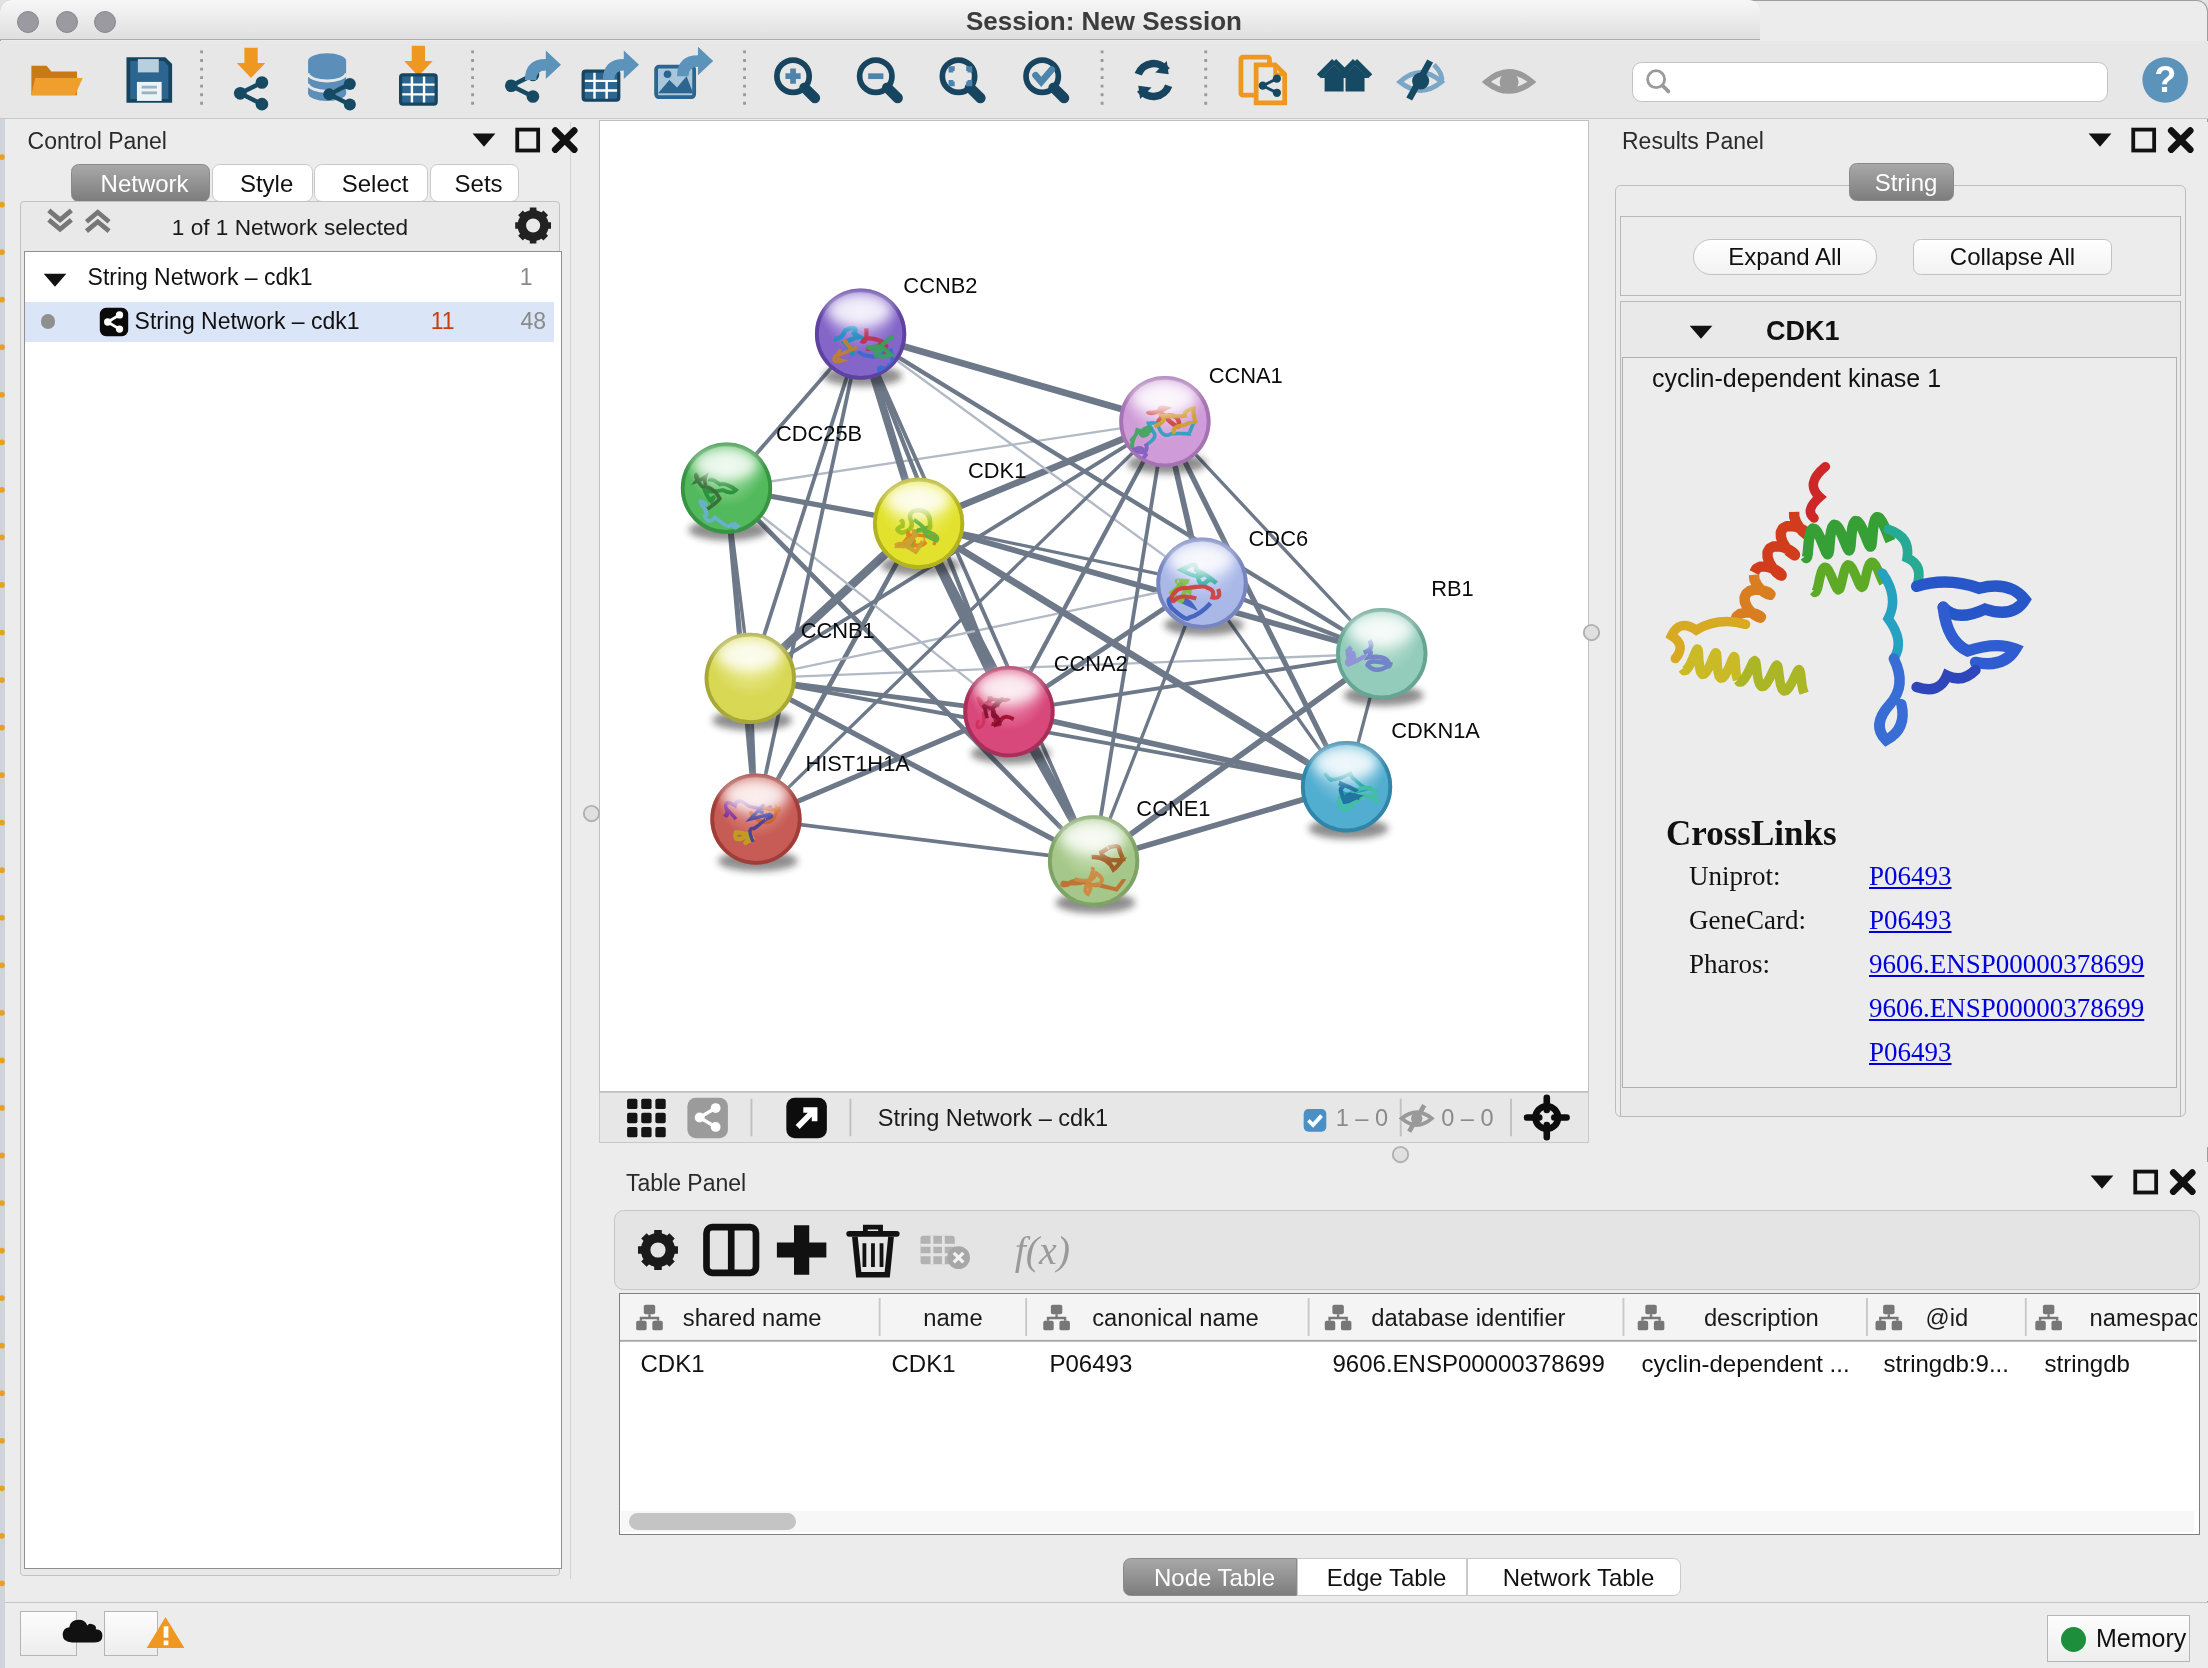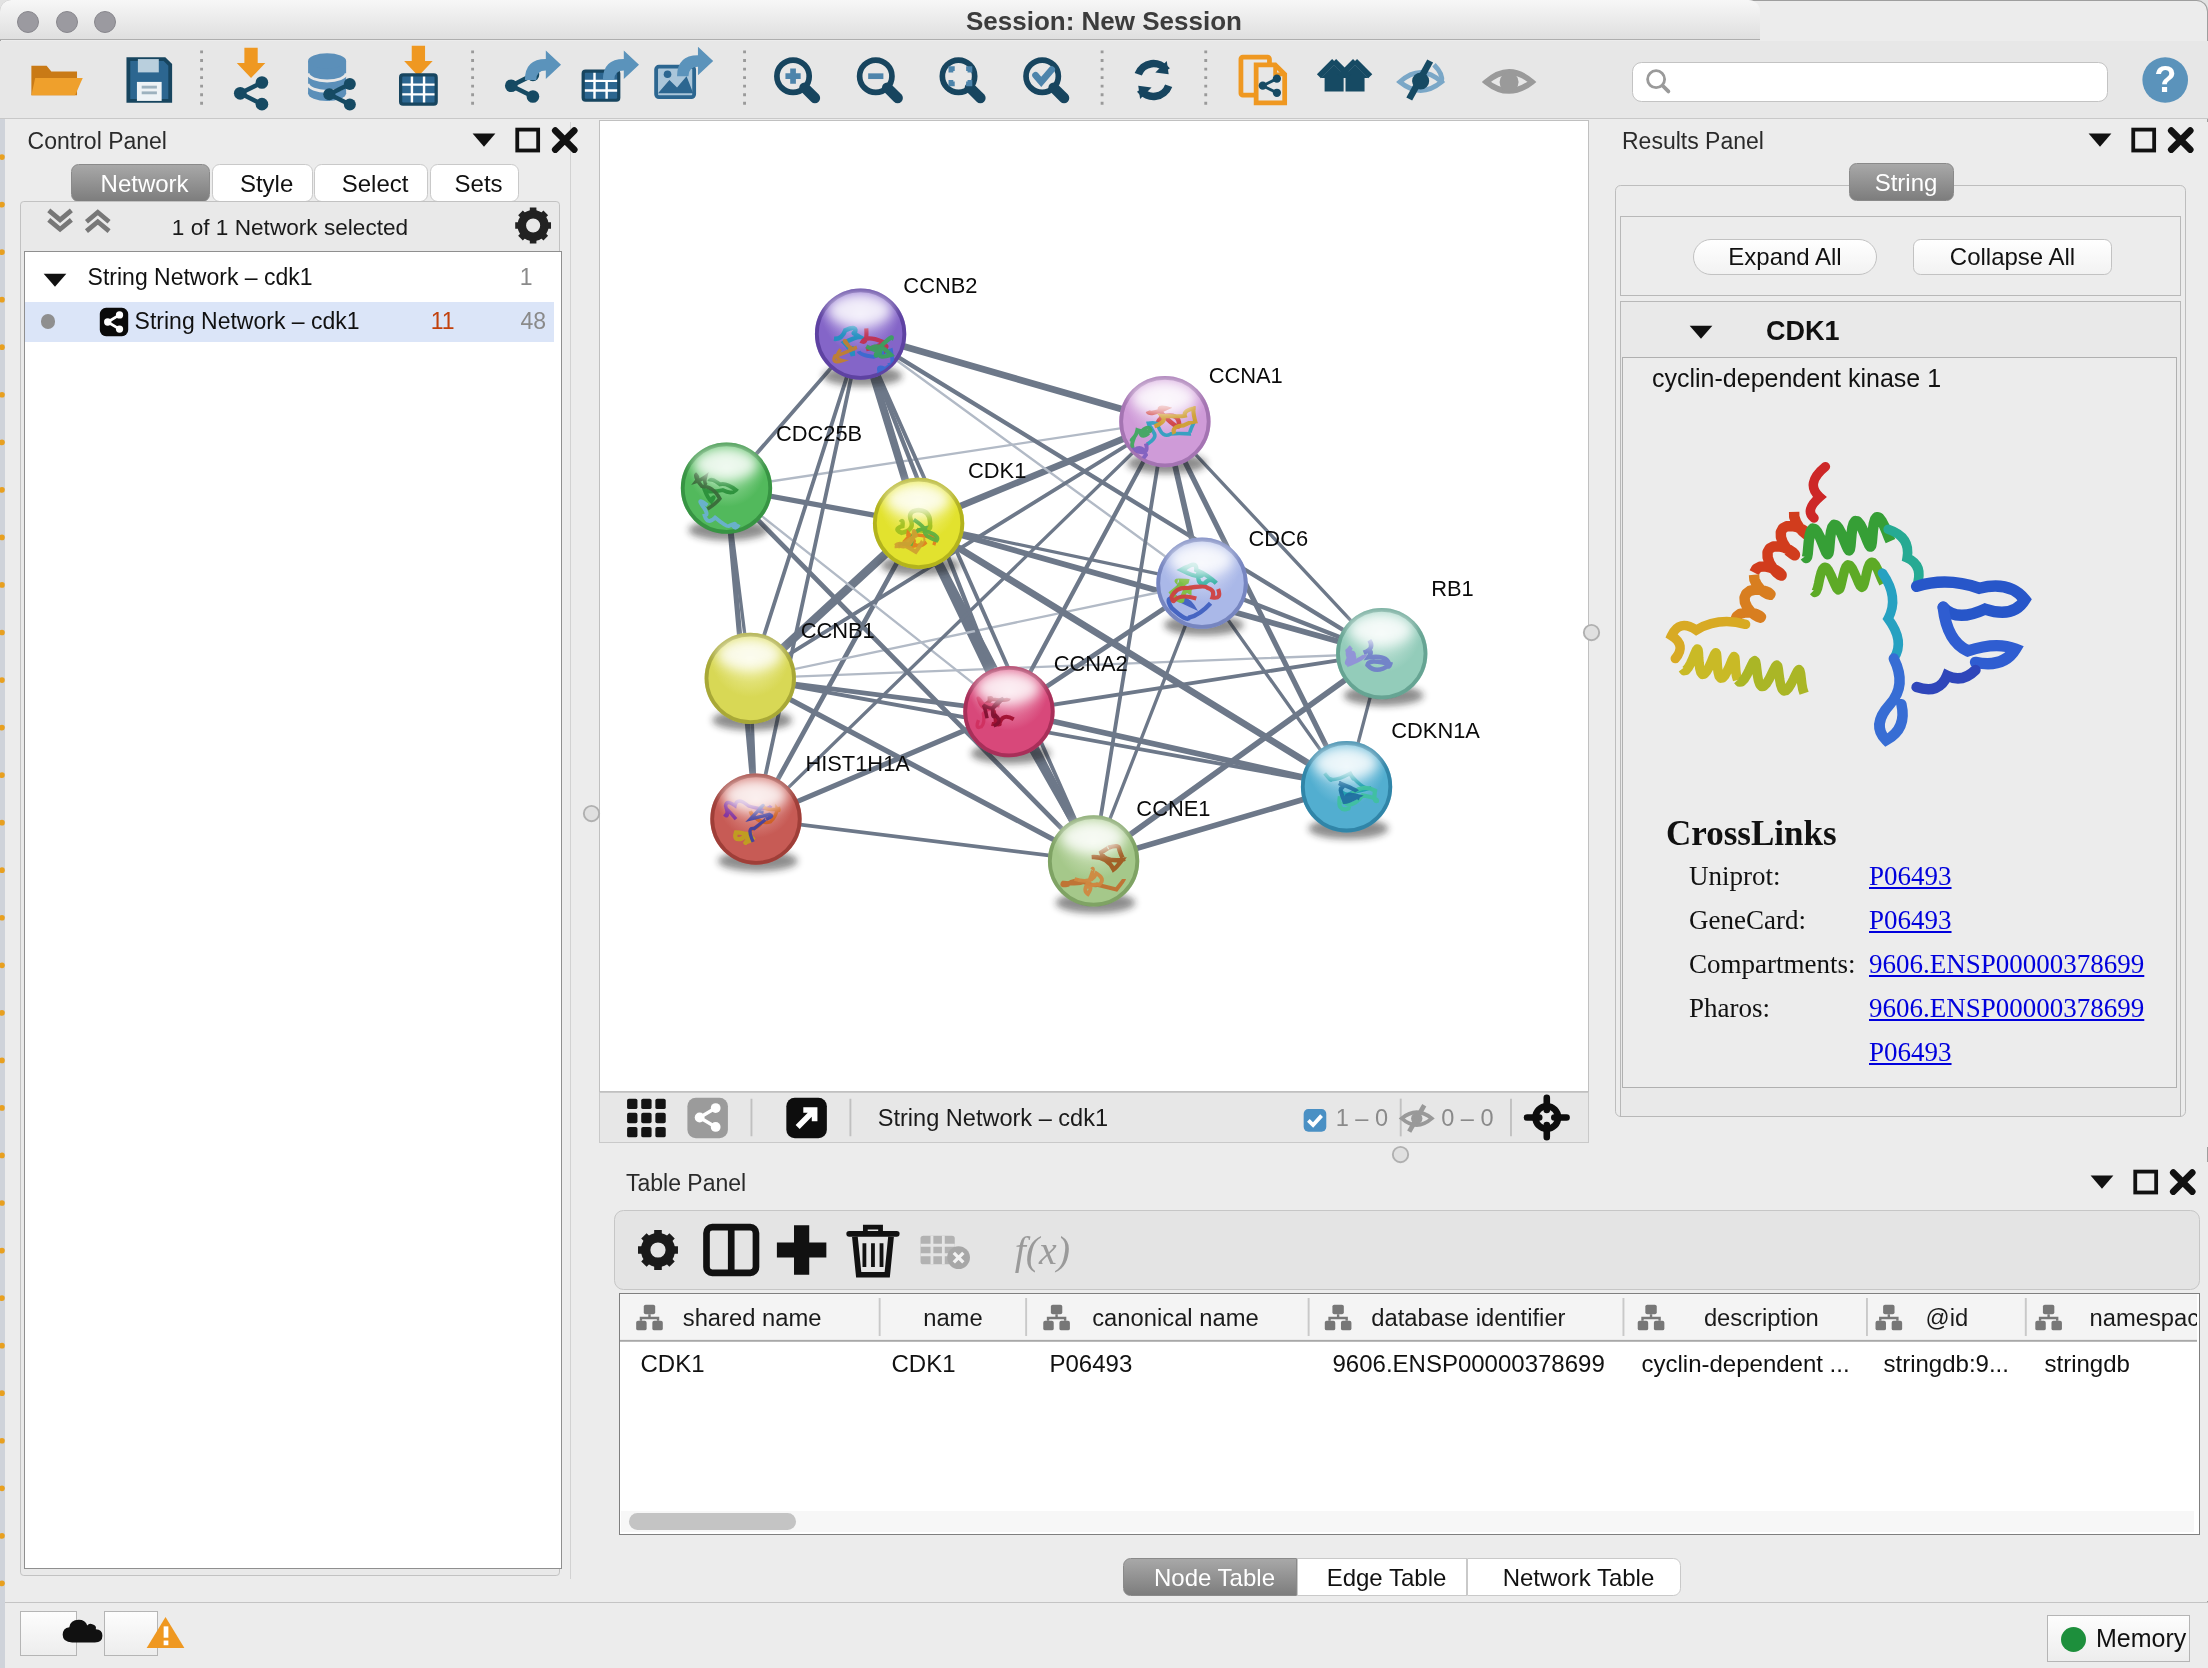--- a/index.html
+++ b/index.html
@@ -609,21 +609,20 @@
         <path d="M268 138 Q300 128 334 140 Q366 132 382 152 Q370 172 340 162 Q310 176 296 160" fill="none" stroke="#2050c8" stroke-width="12" stroke-linecap="round"></path>
         <path d="M296 160 Q300 196 322 206 Q352 196 372 204 Q360 224 330 218" fill="none" stroke="#2858d0" stroke-width="12" stroke-linecap="round"></path>
         <path d="M244 214 Q258 242 240 262 Q220 284 236 300 Q258 288 252 262" fill="none" stroke="#3068d4" stroke-width="11" stroke-linecap="round"></path>
         <path d="M268 244 Q292 252 300 232 Q316 240 330 226" fill="none" stroke="#2840b8" stroke-width="11" stroke-linecap="round"></path>
       </g>
     </svg>
     <div style="position:absolute;left:75px;top:692px;font-size:35px;font-weight:bold;color:#111;font-family:'Liberation Serif',serif;">CrossLinks</div>
     <div style="position:absolute;left:98px;top:732px;width:476px;font-size:27px;color:#111;font-family:'Liberation Serif',serif;line-height:44px;">
       <div>Uniprot:</div>
         <div>GeneCard:</div>
-        <div>Compartments:</div>
         <div>Pharos:</div>
     </div>
     <div style="position:absolute;left:278px;top:732px;width:314px;font-size:27px;color:#0000dd;font-family:'Liberation Serif',serif;line-height:44px;text-decoration:underline;">
       <div>P06493</div>
         <div>P06493</div>
         <div>9606.ENSP00000378699</div>
         <div>9606.ENSP00000378699</div>
         <div>P06493</div>
     </div>
   </div>

